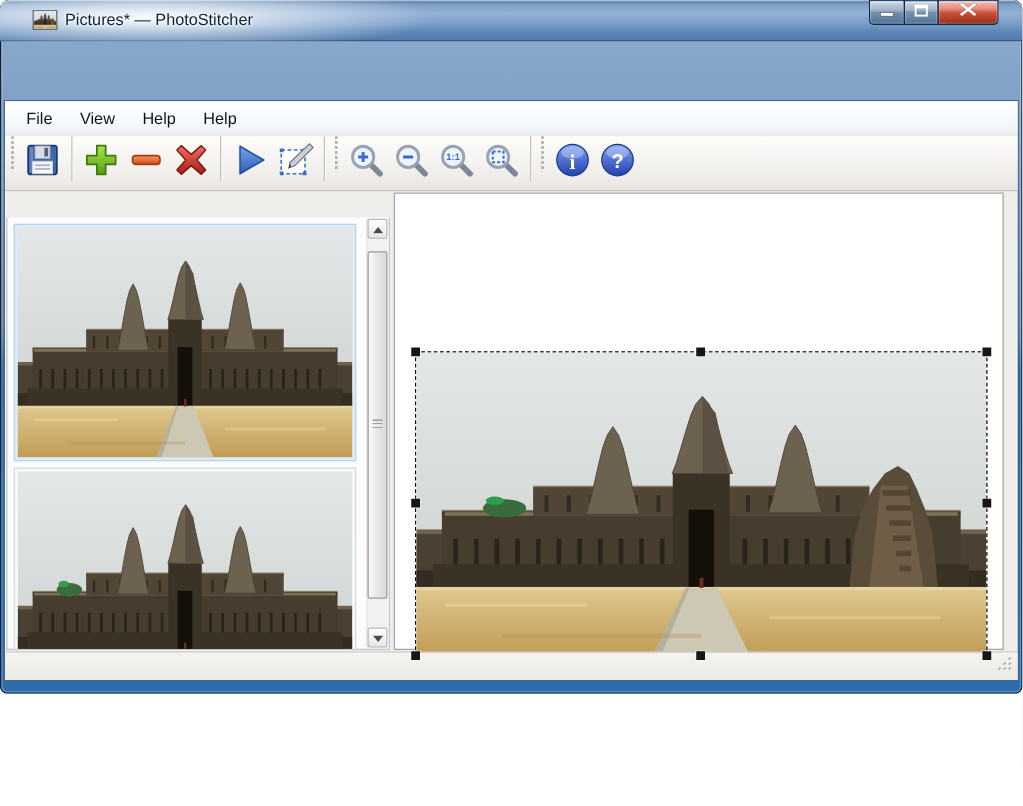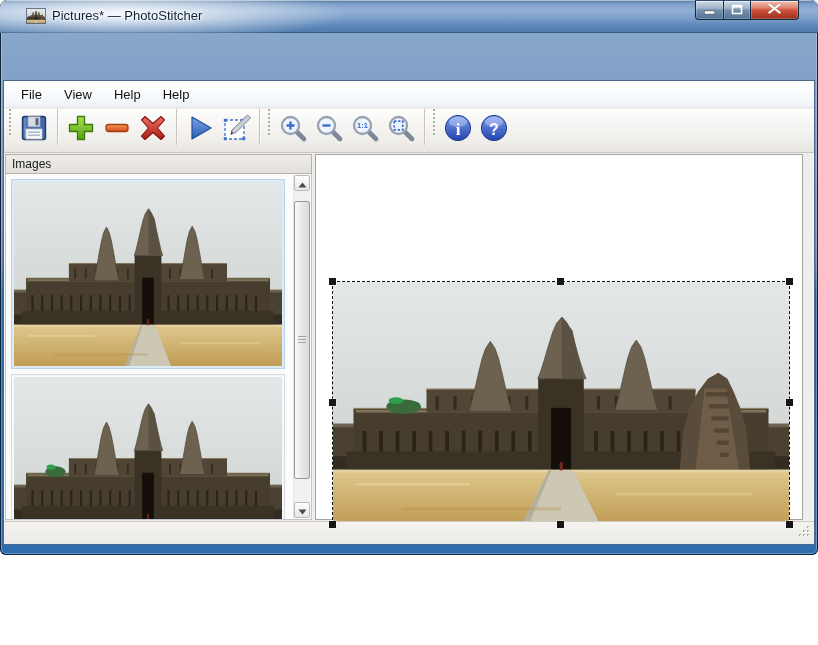--- a/index.html
+++ b/index.html
@@ -342,23 +342,20 @@
               </defs>
           <circle cx="16" cy="16" r="12.6" fill="url(#gq)" stroke="#1c3a8c" stroke-width="1"></circle>
           <ellipse cx="16" cy="10" rx="9" ry="5" fill="#fff" opacity=".3"></ellipse>
           <text x="16" y="22.5" font-size="16" font-weight="bold" fill="#fff" text-anchor="middle" font-family="Liberation Sans, sans-serif">?</text>
         </svg>
           </span>
       </button>
     </div>
 
     <div class="dock">
-      <div class="dock-header">
-        <span>Images</span>
-      </div>
       <div class="list">
         <div class="thumb selected">
           <div class="ph"><svg viewBox="0 0 268 184" width="100%" height="100%" preserveAspectRatio="none" xmlns="http://www.w3.org/2000/svg">
                 <defs>
                   <linearGradient id="skys1" x1="0" y1="0" x2="0" y2="1">
                     <stop offset="0" stop-color="#e3e7e8"></stop>
                     <stop offset=".7" stop-color="#d1d5d2"></stop>
                     <stop offset="1" stop-color="#dcd8cb"></stop>
                   </linearGradient>
                   <linearGradient id="grds1" x1="0" y1="0" x2="0" y2="1">

